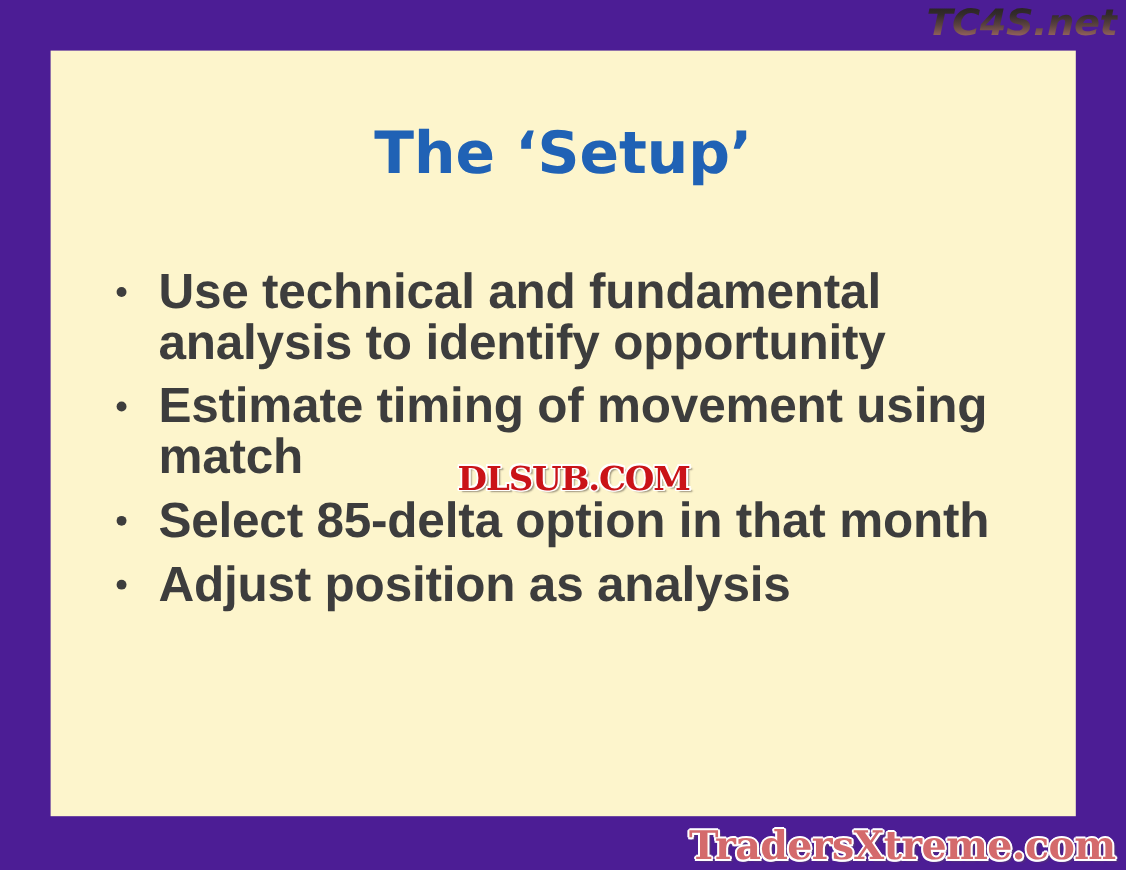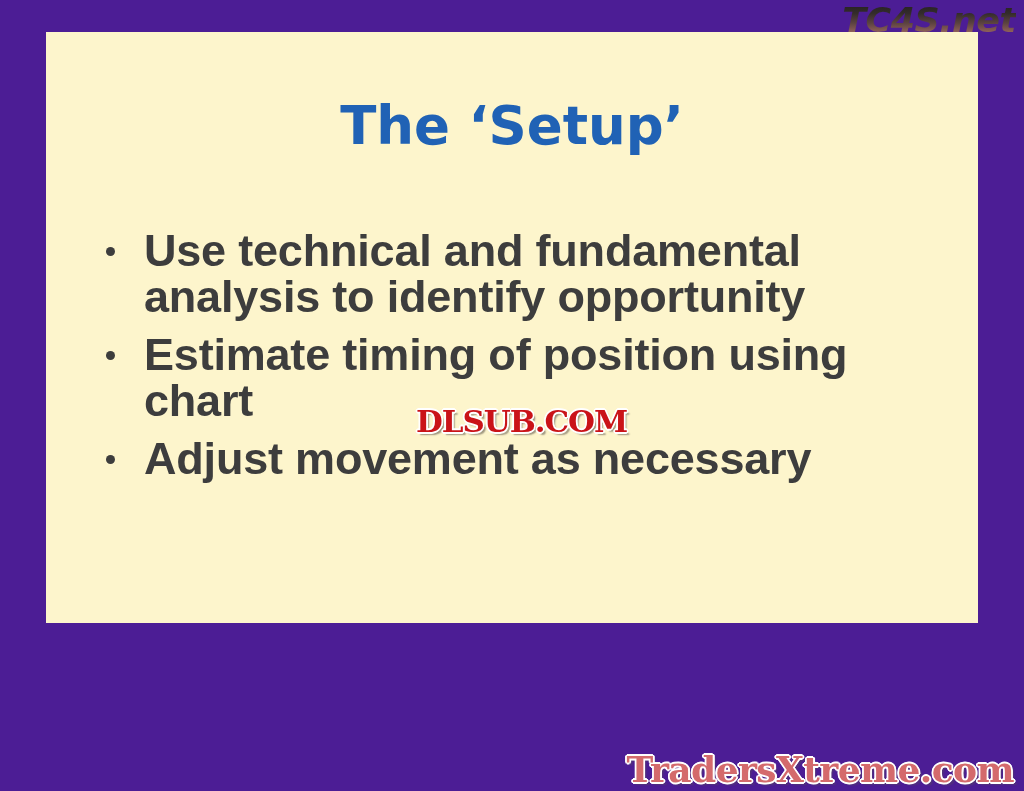--- a/index.html
+++ b/index.html
@@ -49,23 +49,23 @@
     color: transparent;
     -webkit-text-fill-color: transparent;
     text-shadow: none;
     white-space: nowrap;
   }
 
   
   #content-panel {
     position: absolute;
     left: 46px;
-    top: 32px;
+    top: 46px;
     width: 932px;
-    height: 591px;
+    height: 696px;
     background: #fdf5cc;
   }
 
   
   #slide-title {
     position: absolute;
     left: 0;
     right: 0;
     top: 64px;
     text-align: center;
@@ -179,28 +179,32 @@
 
     <ul id="bullet-list">
 
       <li class="bullet-item">
         <span class="bullet-marker"></span>
         <span class="bullet-text">Use technical and fundamental analysis to identify opportunity</span>
       </li>
 
       <li class="bullet-item">
         <span class="bullet-marker"></span>
-        <span class="bullet-text">Estimate timing of position using chart</span>
-      </li>
-
-
-
-      <li class="bullet-item">
-        <span class="bullet-marker"></span>
-        <span class="bullet-text">Adjust movement as necessary</span>
+        <span class="bullet-text">Estimate timing of movement using match</span>
+      </li>
+
+
+      <li class="bullet-item">
+        <span class="bullet-marker"></span>
+        <span class="bullet-text">Select 85-delta option in that month</span>
+      </li>
+
+      <li class="bullet-item">
+        <span class="bullet-marker"></span>
+        <span class="bullet-text">Adjust position as analysis</span>
       </li>
 
     </ul>
 
     <div id="watermark">DLSUB.COM</div>
 
   </div>
 
   <div id="footer-logo">TradersXtreme.com</div>
 

